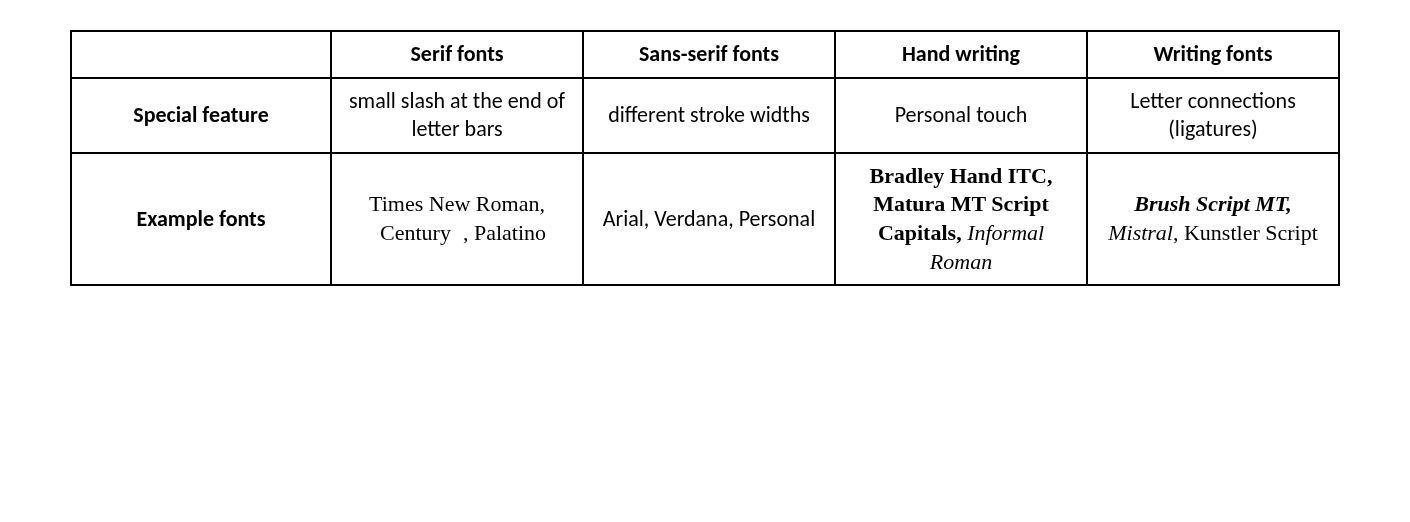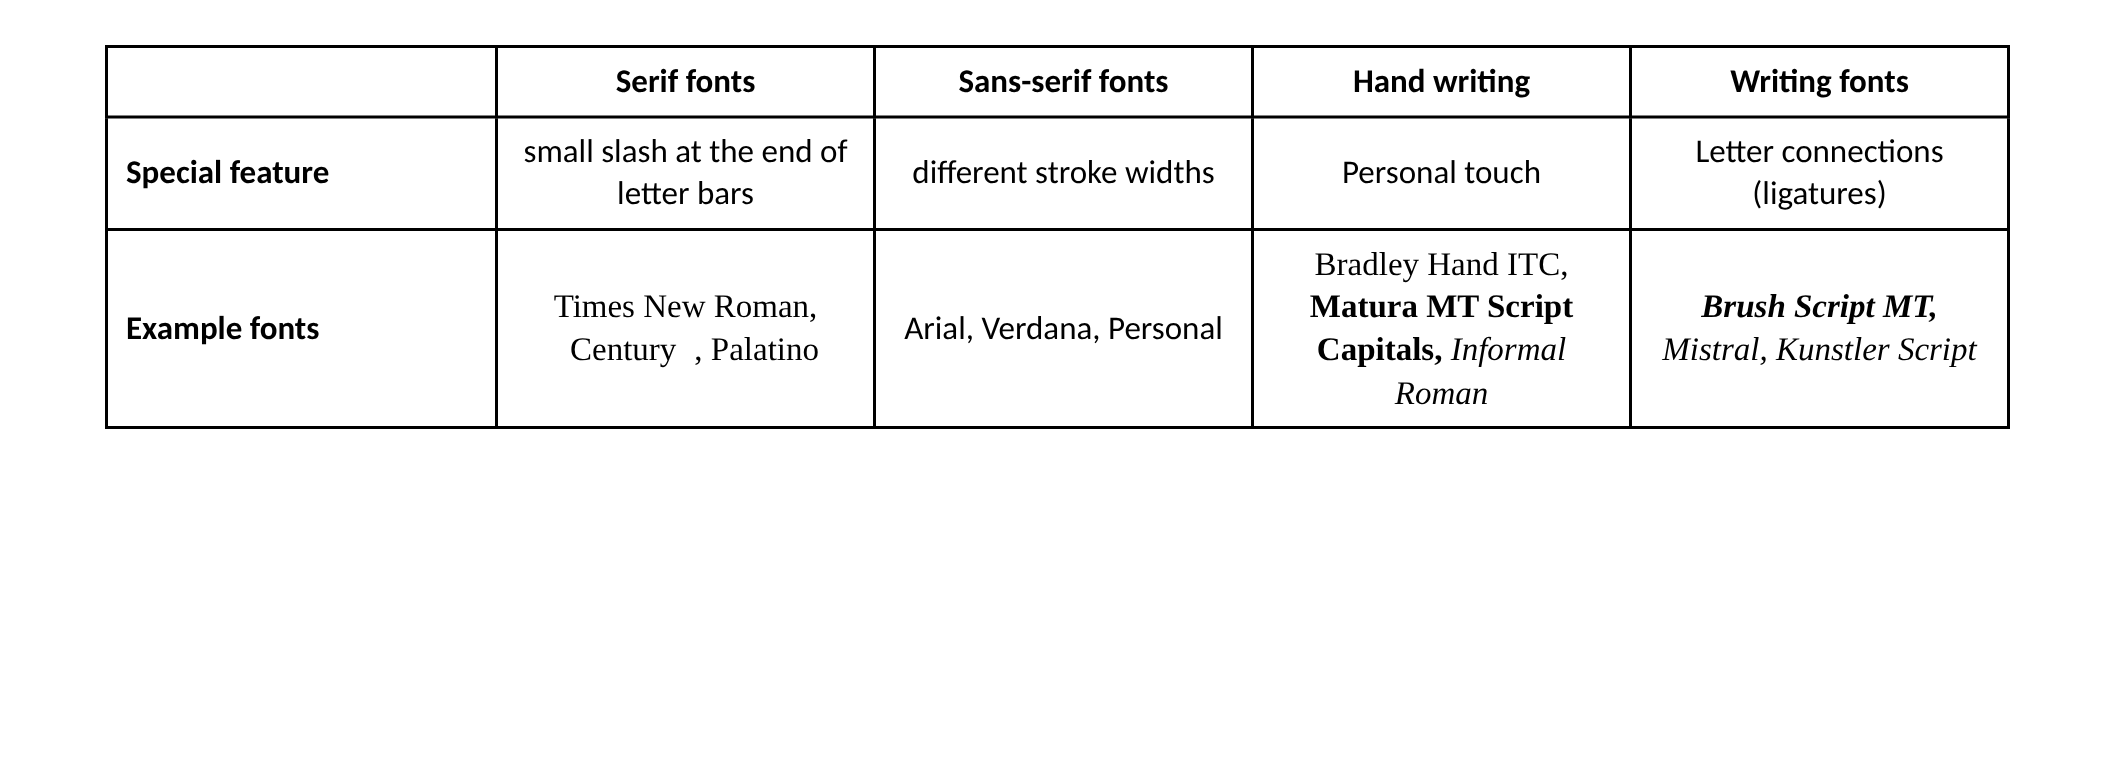--- a/index.html
+++ b/index.html
@@ -32,39 +32,39 @@
   }
   table.font-table th {
     font-weight: 700;
     text-align: center;
     background: #fff;
   }
   col.lbl { width: 260px; }
   col.c   { width: auto; }
   td.row-label {
     font-weight: 700;
-    text-align: left;
+    text-align: center;
     padding-left: 18px;
   }
   td.data-cell {
     text-align: center;
   }
   
   .ex span { display: inline; }
   .ex .sep::after { content: ", "; }
   .f-serif1 { font-family: "Times New Roman", Times, serif; }
   .f-serif2 { font-family: "Century Schoolbook", "Times New Roman", serif; margin-left: 12px; }
   .f-serif3 { font-family: "Palatino Linotype", Palatino, serif; text-align: right; }
   .f-sans   { font-family: Calibri, Arial, sans-serif; }
-  .f-hand1  { font-family: "Bradley Hand", "Bradley Hand ITC", "Comic Sans MS", cursive; }
+  .f-hand1  { font-family: "Bradley Hand", "Bradley Hand ITC", "Comic Sans MS", cursive; font-weight: bold; }
   .f-hand2  { font-family: "Matura MT Script Capitals", "Brush Script MT", cursive; font-weight: 700; }
   .f-hand3  { font-family: "Informal Roman", "Comic Sans MS", cursive; font-style: italic; }
   .f-write1 { font-family: "Brush Script MT", "Brush Script Std", cursive; font-style: italic; font-weight: 700; }
   .f-write2 { font-family: "Mistral", "Brush Script MT", cursive; font-style: italic; }
-  .f-write3 { font-family: "Kunstler Script", "Edwardian Script ITC", "Brush Script MT", cursive; font-style: italic; }
+  .f-write3 { font-family: "Kunstler Script", "Edwardian Script ITC", "Brush Script MT", cursive; }
   th.corner { background:#fff; }
 </style>
 </head>
 <body>
 
 <div class="page">
   <table class="font-table">
     <colgroup>
       <col class="lbl">
         <col class="c">

